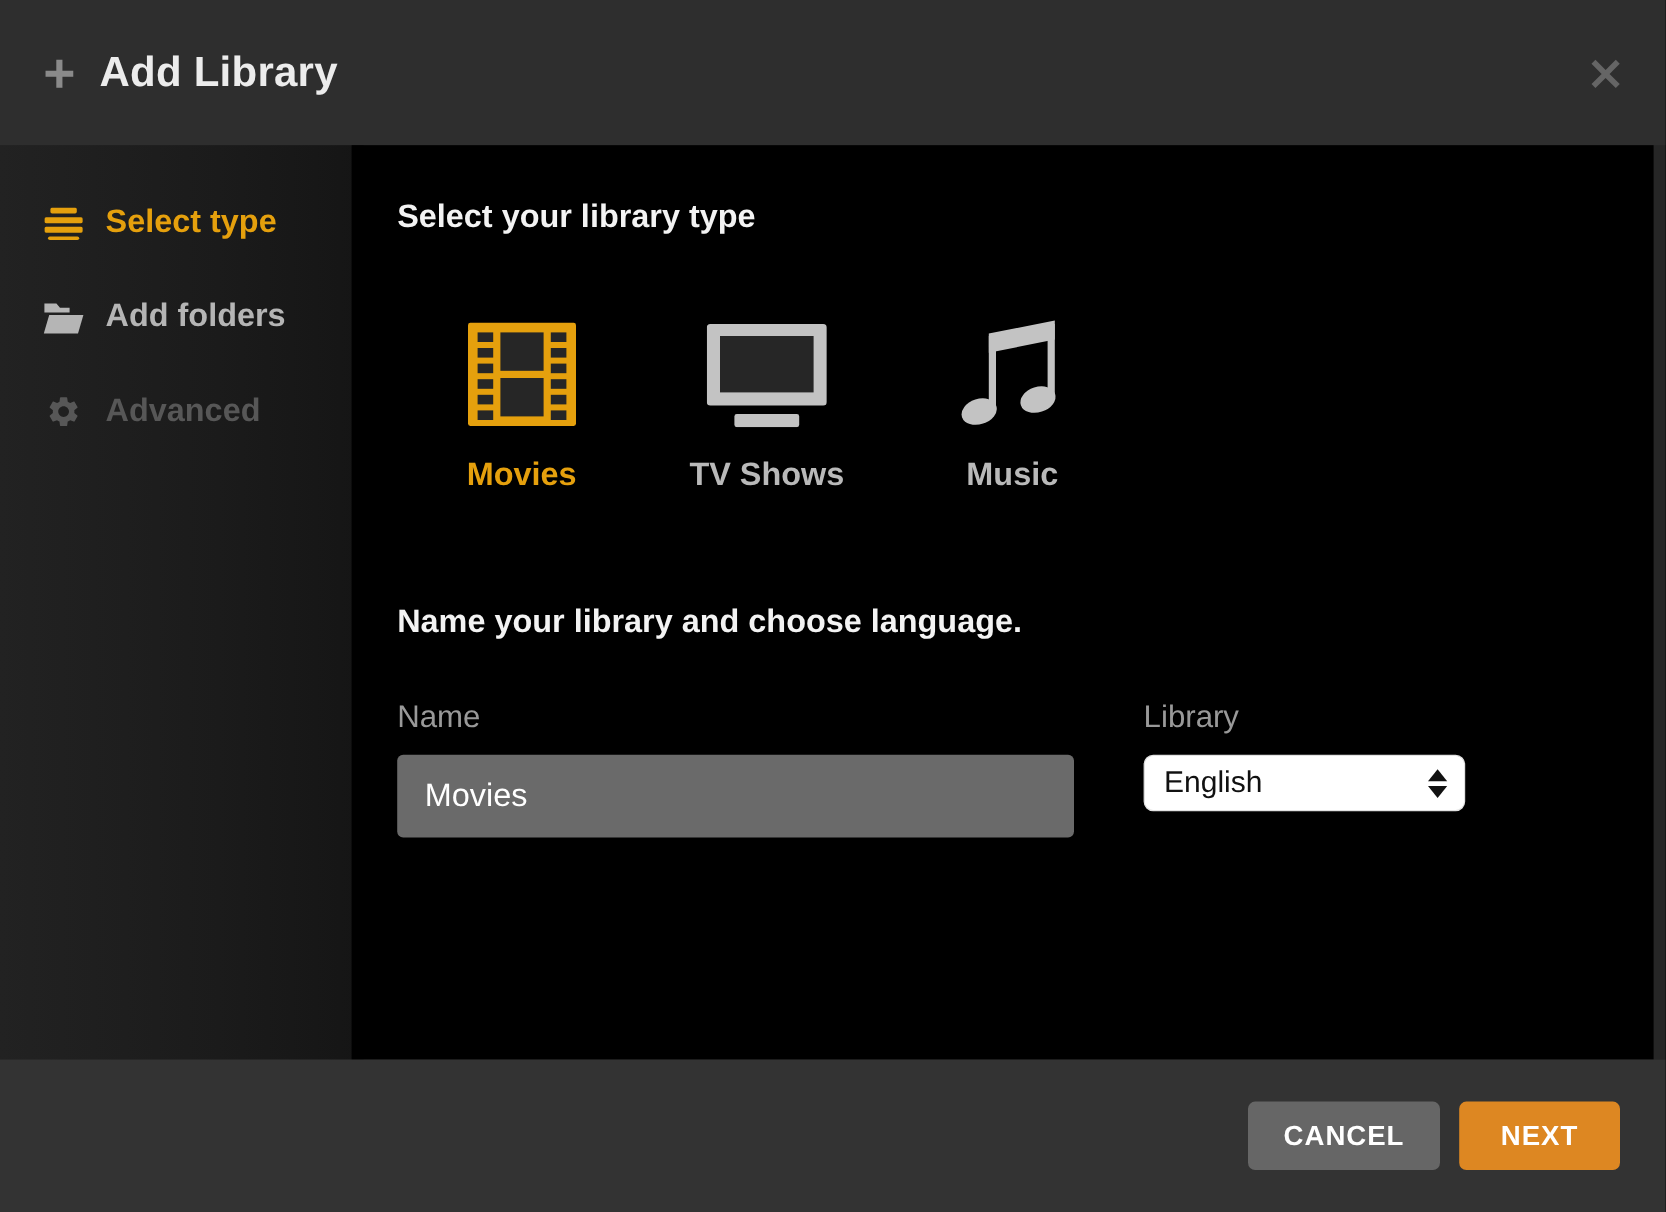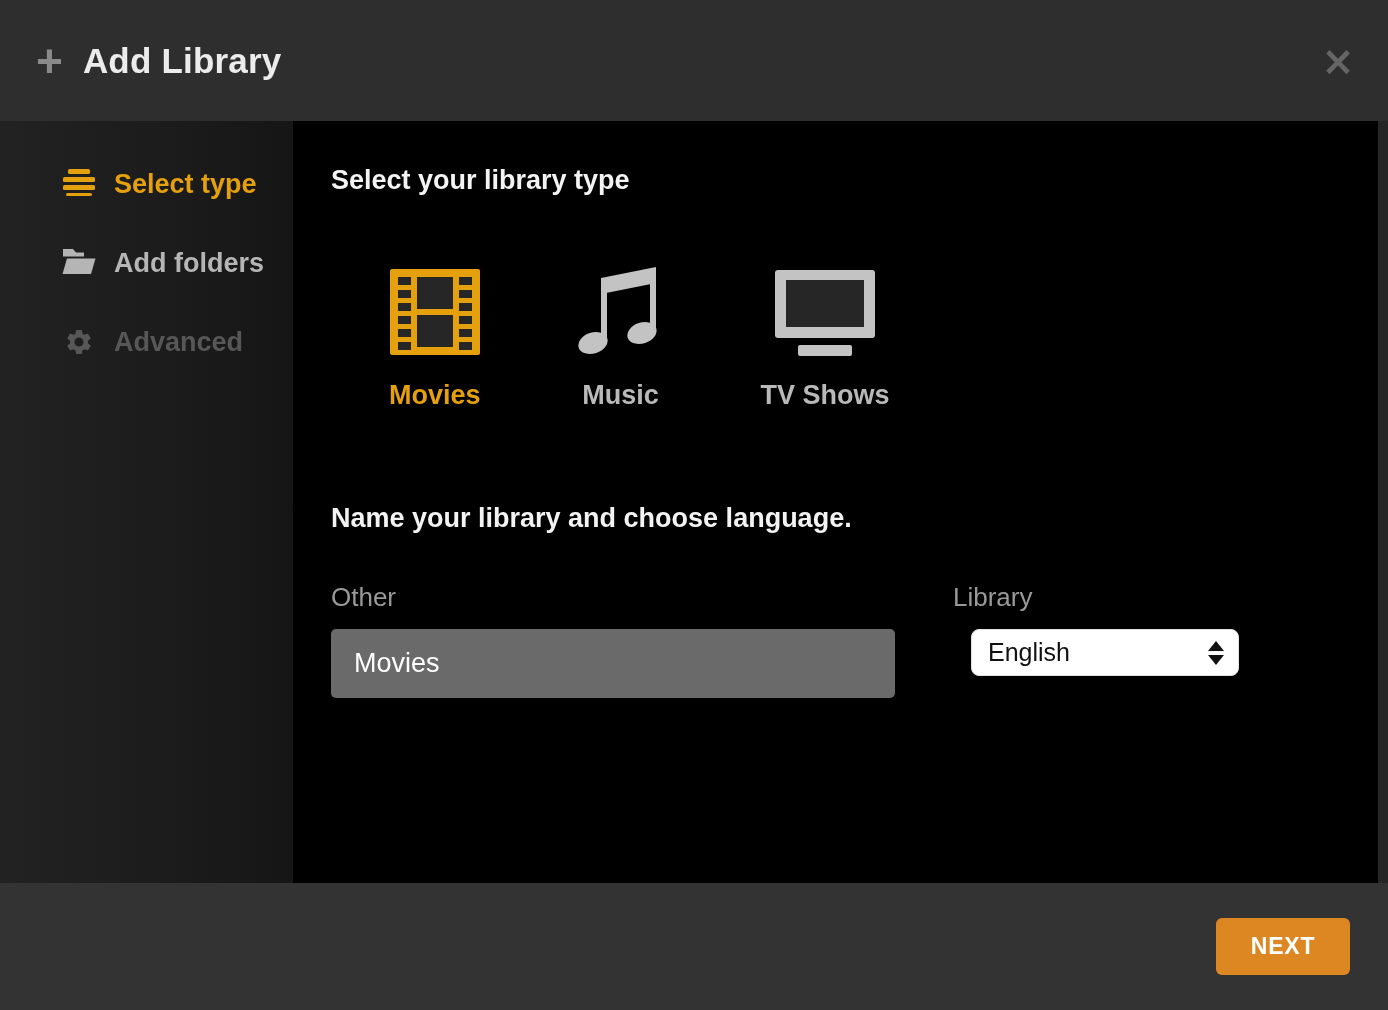--- a/index.html
+++ b/index.html
@@ -33,25 +33,24 @@
     cursor:pointer; font-family:"DejaVu Sans",sans-serif;
   }
 
   
   .sidebar {
     position:absolute; top:121px; left:0; width:303px; height:762px;
     background:linear-gradient(90deg,#222222 0%,#1b1b1b 60%,#151515 100%);
     padding-top:24px;
   }
   .side-item {
-    display:flex; align-items:flex-start; gap:18px;
+    display:flex; align-items:flex-end; gap:18px;
     padding:24px 0 24px 36px;
     font-size:27px; font-weight:600;
     cursor:pointer;
-    margin-left:26px;
   }
   .side-item .side-icon { width:34px; display:flex; justify-content:center; }
   .side-item.active   { color:#e5a00d; }
   .side-item.normal   { color:#b5b5b5; }
   .side-item.disabled { color:#575757; cursor:default; }
 
   
   .main {
     position:absolute; top:121px; left:293px; width:1085px; height:762px;
     background:#000000;
@@ -90,21 +89,21 @@
     font-family:"Liberation Sans","DejaVu Sans",sans-serif;
     outline:none;
   }
   .lang-col { margin-left:58px; }
   .lang-select {
     width:268px; height:47px;
     background:#ffffff; border:1px solid #e2e2e2; border-radius:8px;
     display:flex; align-items:center;
     padding:0 16px;
     font-size:25px; color:#111111;
-    cursor:pointer; position:relative;margin-left:18px;
+    cursor:pointer; position:relative;
   }
   .stepper {
     position:absolute; right:14px; top:50%; transform:translateY(-50%);
     display:flex; flex-direction:column; gap:4px;
   }
   .stepper .up {
     width:0; height:0;
     border-left:8px solid transparent; border-right:8px solid transparent;
     border-bottom:10px solid #111;
   }
@@ -201,62 +200,63 @@
             <rect x="27" y="8" width="36" height="32"></rect>
             <rect x="27" y="46" width="36" height="32"></rect>
           </g>
         </svg>
       </span>
       <span class="type-label">Movies</span>
     </div>
 
     <div class="type-item">
       <span class="type-icon-box gray-icon">
+        <svg width="100" height="86" viewBox="0 0 100 86" fill="currentColor">
+          <rect x="0" y="0" width="100" height="68" rx="3"></rect>
+          <rect x="11" y="10" width="78" height="47" fill="#262626"></rect>
+          <rect x="23" y="75" width="54" height="11" rx="2"></rect>
+        </svg>
+      </span>
+      <span class="type-label">TV Shows</span>
+    </div>
+
+    <div class="type-item">
+      <span class="type-icon-box gray-icon">
         <svg width="92" height="90" viewBox="0 0 92 90" fill="currentColor">
           <polygon points="26,12 81,1 81,17 26,28"></polygon>
           <rect x="26" y="14" width="6" height="62"></rect>
           <rect x="75" y="4" width="6" height="62"></rect>
           <ellipse cx="18" cy="77" rx="15" ry="10.5" transform="rotate(-18 18 77)"></ellipse>
           <ellipse cx="67" cy="67" rx="15" ry="10.5" transform="rotate(-18 67 67)"></ellipse>
         </svg>
       </span>
       <span class="type-label">Music</span>
     </div>
 
-    <div class="type-item">
-      <span class="type-icon-box gray-icon">
-        <svg width="100" height="86" viewBox="0 0 100 86" fill="currentColor">
-          <rect x="0" y="0" width="100" height="68" rx="3"></rect>
-          <rect x="11" y="10" width="78" height="47" fill="#262626"></rect>
-          <rect x="23" y="75" width="54" height="11" rx="2"></rect>
-        </svg>
-      </span>
-      <span class="type-label">TV Shows</span>
-    </div>
-
 
 
   </div>
 
   <div class="section-heading name-heading">Name your library and choose language.</div>
 
   <div class="form-row">
     <div class="name-col">
-      <label class="field-label">Other</label>
+      <label class="field-label">Name</label>
       <input class="name-input" type="text" value="Movies" style="">
     </div>
     <div class="lang-col">
       <label class="field-label">Library</label>
       <div class="lang-select">
         <span>English</span>
         <span class="stepper">
           <span class="up"></span>
             <span class="down"></span>
         </span>
       </div>
     </div>
   </div>
 
 </div>
 
 <div class="footer">
+  <button class="btn btn-cancel">CANCEL</button>
   <button class="btn btn-next">NEXT</button>
 </div>
 
 </body></html>

